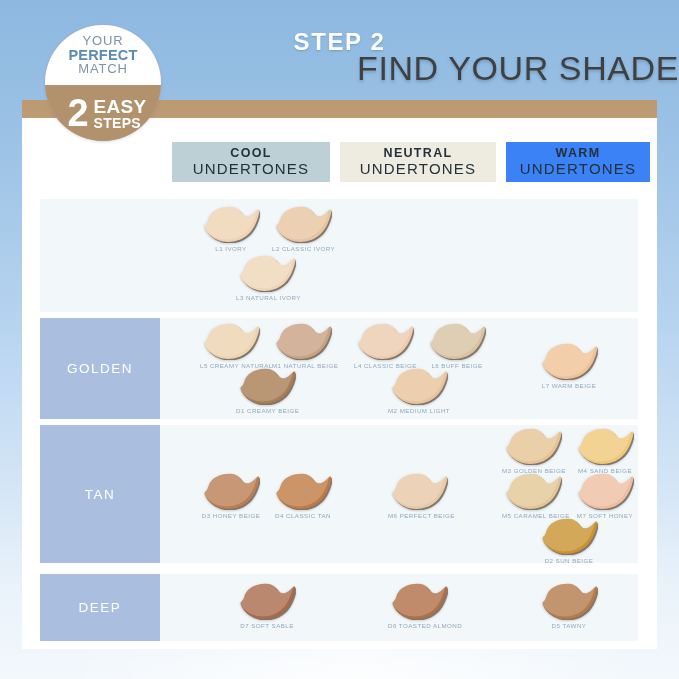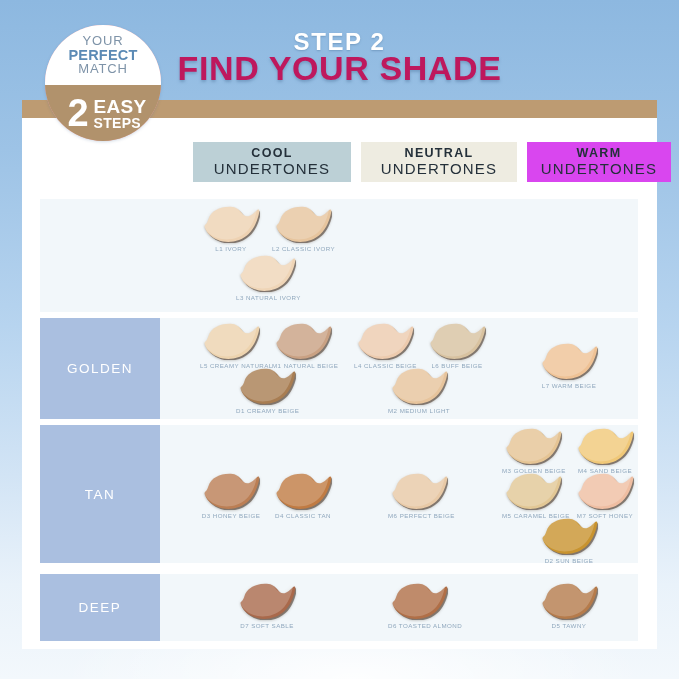--- a/index.html
+++ b/index.html
@@ -17,22 +17,22 @@
   }
 
   
   .header{position:absolute;left:0;top:0;width:679px;height:118px;}
   .step-label{
     position:absolute;left:0;right:0;top:28px;text-align:center;
     color:#ffffff;font-size:24px;font-weight:bold;letter-spacing:1.6px;
     text-shadow:0 1px 2px rgba(90,130,170,.55);
   }
   .headline{
-    position:absolute;left:0;right:0;top:49px;text-align:center;
-    color:#be185d;font-size:34px;font-weight:bold;letter-spacing:.6px;
+    position:absolute;left:0;right:0;top:49px;text-align:right;
+    color:#404040;font-size:34px;font-weight:normal;letter-spacing:.6px;
     text-shadow:0 2px 3px rgba(90,130,170,.55);
   }
   .tan-bar{position:absolute;left:22px;top:100px;width:635px;height:18px;background:#bd9b72;}
 
   
   .badge{
     position:absolute;left:45px;top:25px;width:116px;height:116px;border-radius:50%;
     overflow:hidden;background:#fca5a5;z-index:6;
     box-shadow:0 1px 3px rgba(80,110,150,.25);
   }
@@ -49,21 +49,21 @@
   }
   .badge-bot .num{color:#ffffff;font-size:38px;font-weight:bold;line-height:1;}
   .badge-bot .stack{display:flex;flex-direction:column;line-height:1.0;justify-content:center;}
   .badge-bot .easy{color:#ffffff;font-size:19px;font-weight:bold;letter-spacing:.3px;}
   .badge-bot .steps{color:#ffffff;font-size:14px;font-weight:bold;letter-spacing:.3px;}
 
   
   .card{position:absolute;left:22px;top:118px;width:635px;height:531px;background:#ffffff;}
 
   
-  .colheads{position:absolute;left:150px;top:24px;width:478px;height:40px;margin-left:21px;}
+  .colheads{position:absolute;left:150px;top:24px;width:478px;height:40px;}
   .colhead{
     position:absolute;top:0;height:40px;
     display:flex;flex-direction:column;align-items:center;justify-content:center;line-height:1.08;
   }
   .colhead .t1{font-size:12.5px;font-weight:bold;letter-spacing:1.3px;color:#24303a;}
   .colhead .t2{font-size:15px;letter-spacing:1.2px;color:#24303a;}
   .ch-cool{left:0;width:158px;background:#bcd0d6;}
   .ch-neutral{left:168px;width:156px;background:#eeece1;}
   .ch-warm{left:334px;width:144px;background:#e3a88f;}
 
@@ -122,21 +122,21 @@
 
   <div class="colheads">
     <div class="colhead ch-cool" style="background: rgb(188, 208, 214);">
       <span class="t1">COOL</span>
       <span class="t2">UNDERTONES</span>
     </div>
     <div class="colhead ch-neutral" style="background: rgb(238, 236, 225);">
       <span class="t1">NEUTRAL</span>
       <span class="t2">UNDERTONES</span>
     </div>
-    <div class="colhead ch-warm" style="background: #d946ef; text-align: center;">
+    <div class="colhead ch-warm" style="background: #3b82f6; text-align: center;">
       <span class="t1">WARM</span>
       <span class="t2">UNDERTONES</span>
     </div>
   </div>
 
   <div class="row r-light">
     <div class="sw-holder"></div>
   <div class="sw" style="left: 160px; top: 6px;">
         <div class="blob">
           <svg viewBox="0 0 58 38">

